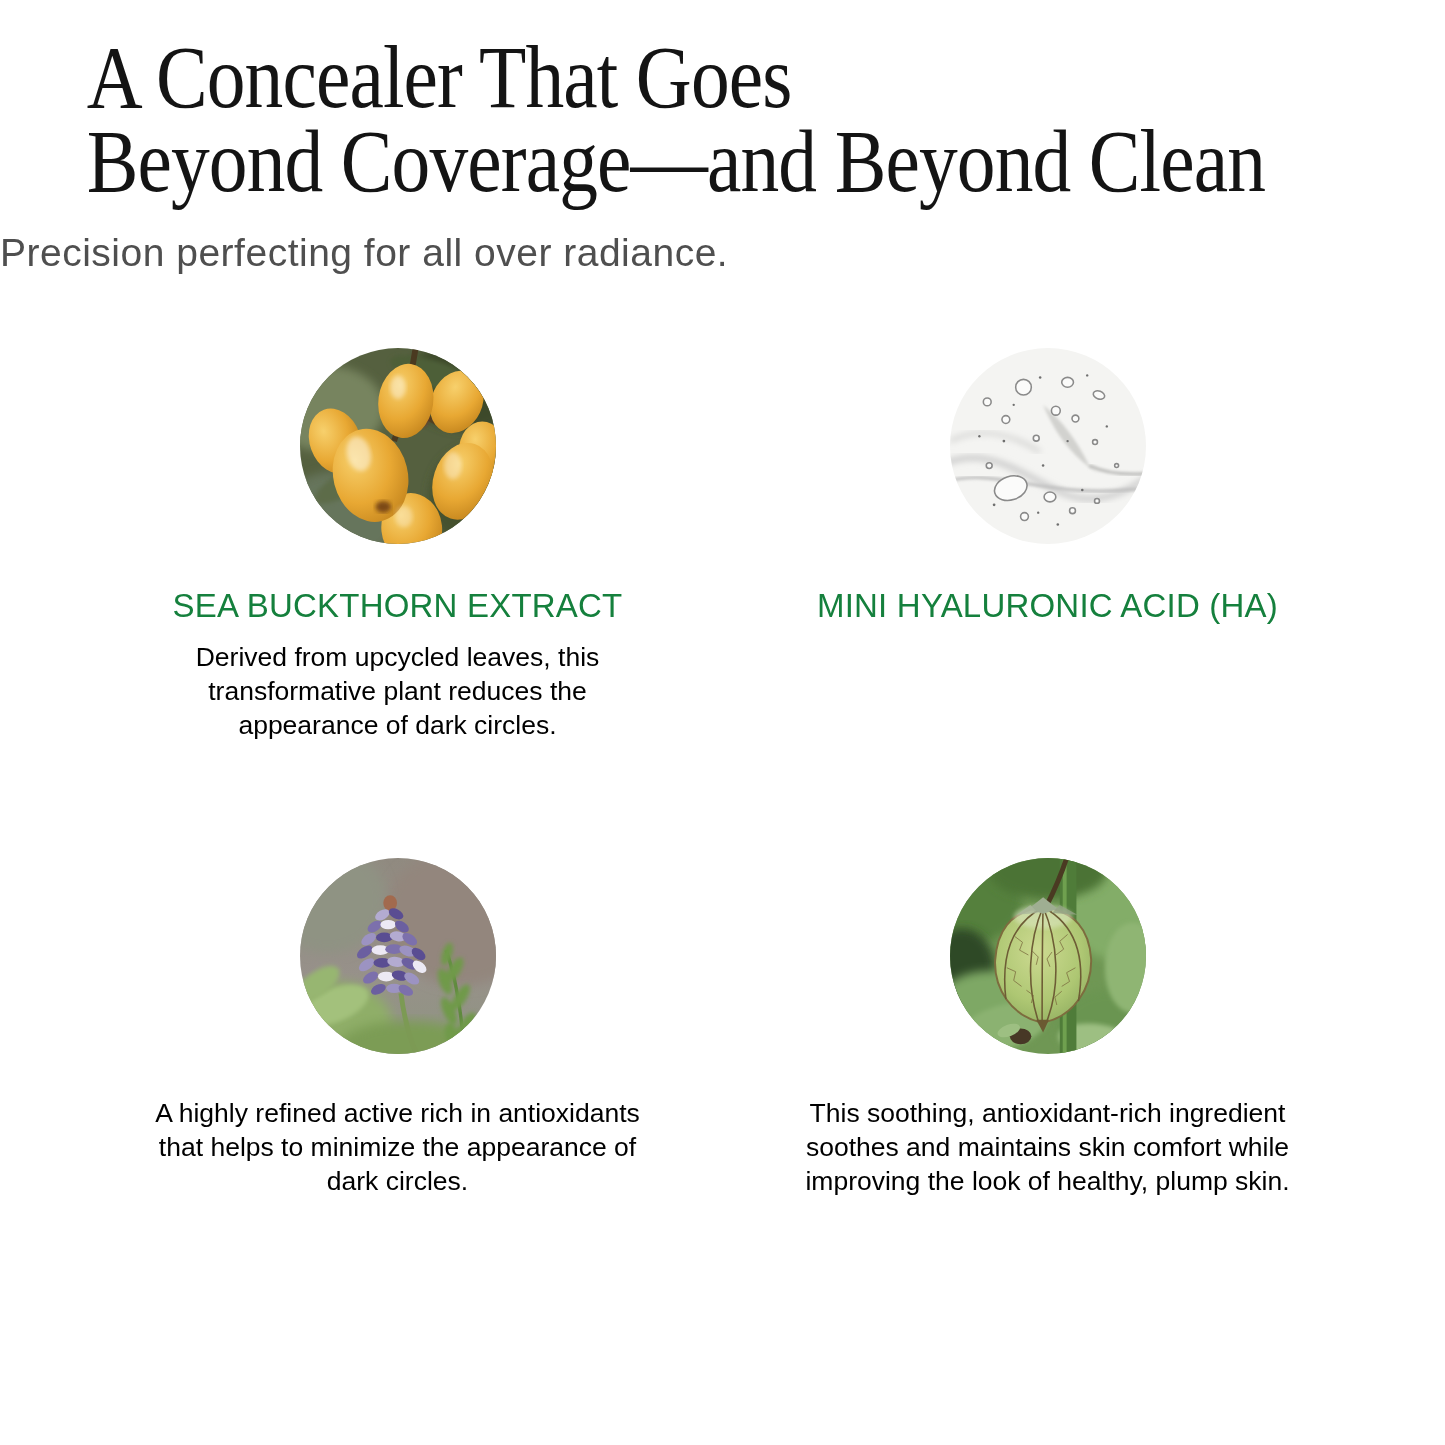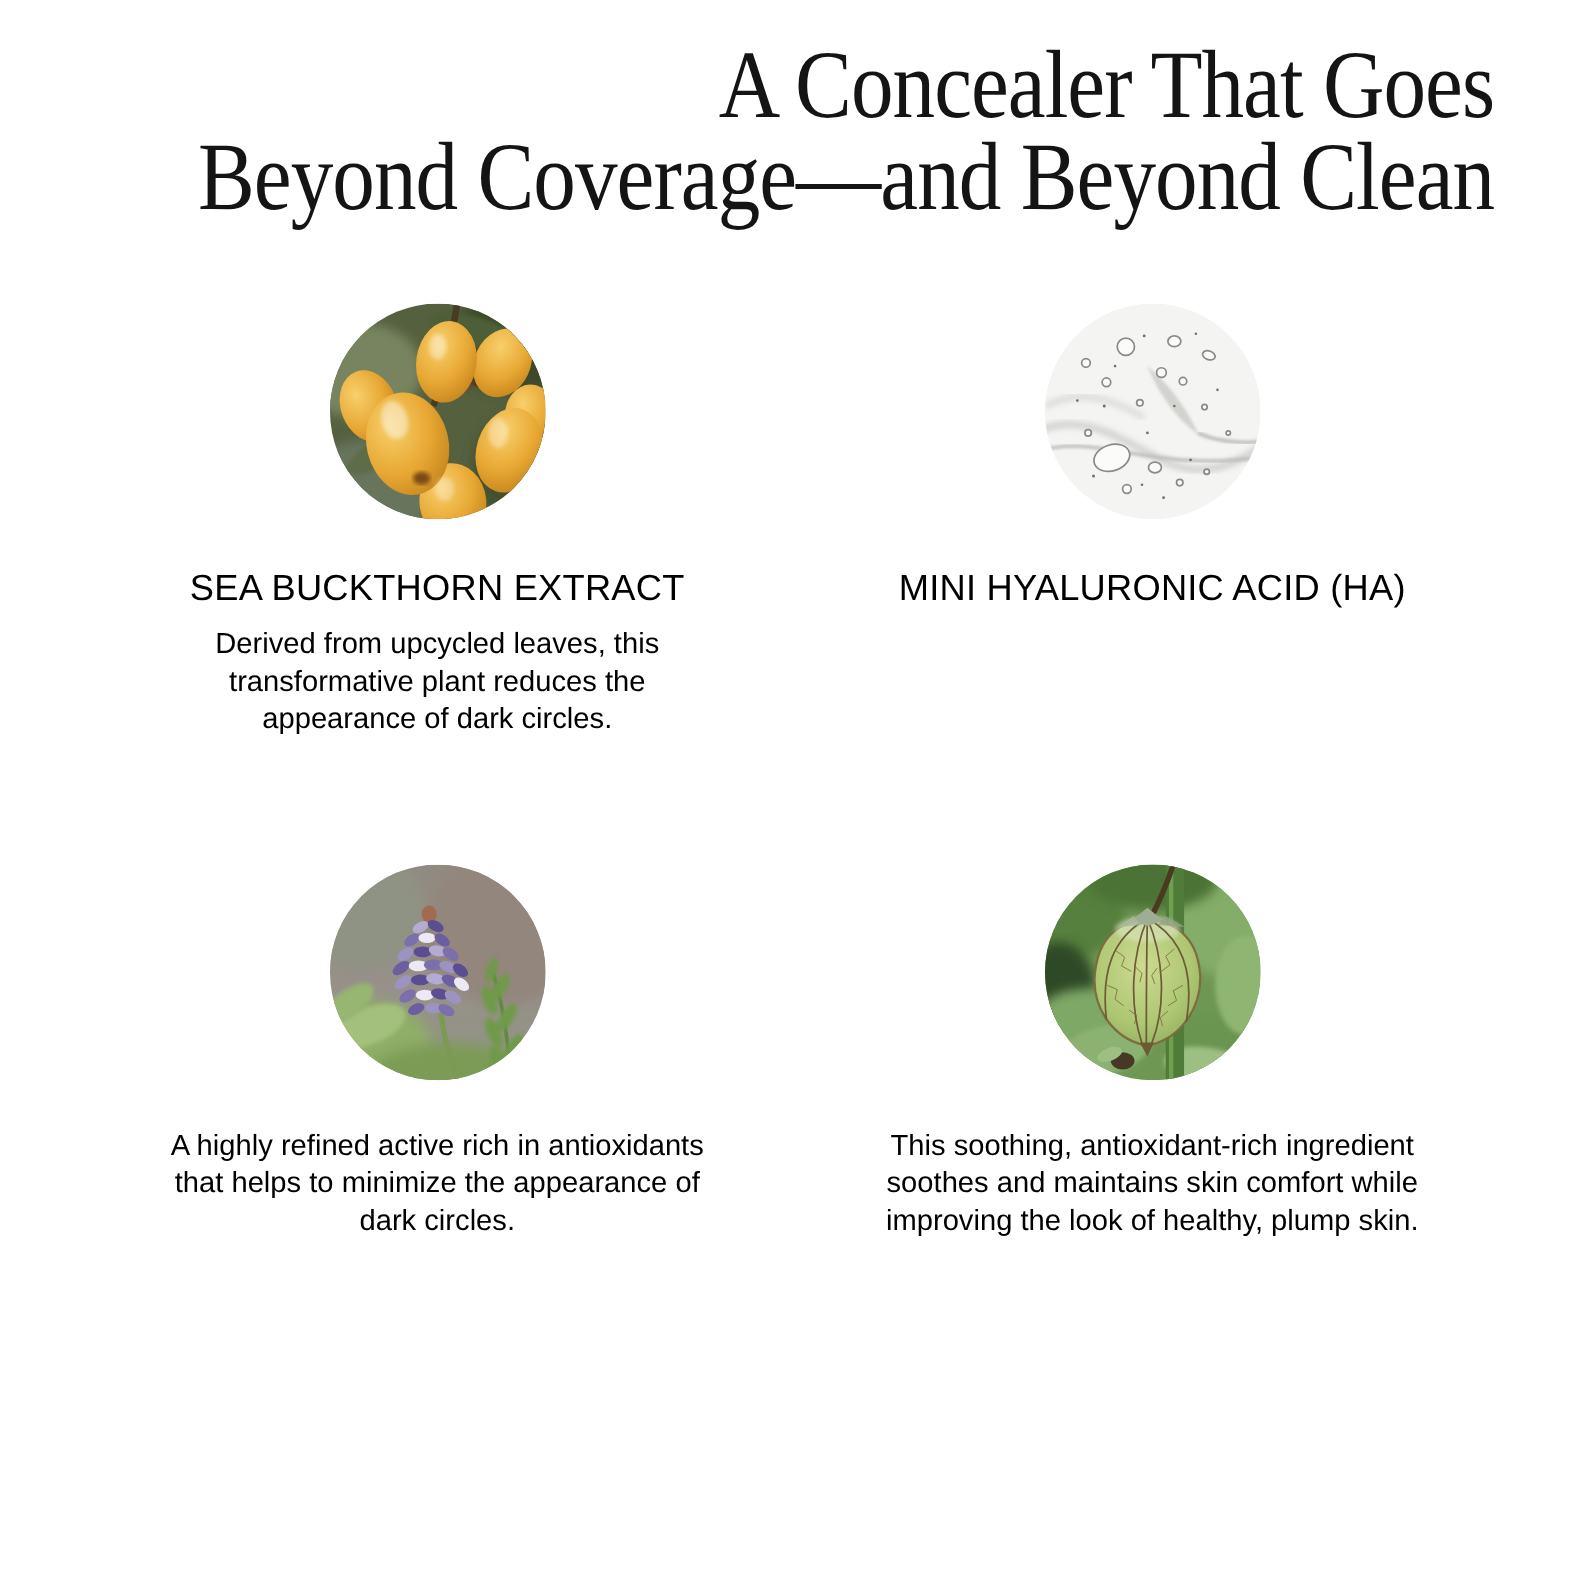--- a/index.html
+++ b/index.html
@@ -14,21 +14,21 @@
     font-family: "Liberation Sans", sans-serif;
   }
   .page {
     width: 1445px;
     height: 1445px;
     position: relative;
   }
   
   .header {
     padding-top: 36px;
-    text-align: right;
+    text-align: left;
   }
   .title {
     margin: 0;
     font-family: "Liberation Serif", serif;
     font-weight: 400;
     font-size: 88px;
     line-height: 84px;
     color: #141414;
     transform: scaleX(0.88);
     transform-origin: 50% 50%;
@@ -60,40 +60,41 @@
     border-radius: 50%;
     overflow: hidden;
     margin: 0 auto 42px auto;
   }
   .photo svg { display: block; }
   .ing-name {
     margin: 0 0 14px 0;
     font-size: 33px;
     line-height: 40px;
     font-weight: 400;
-    color: #000000;
+    color: #15803d;
     letter-spacing: 0.2px;
   }
   .ing-desc {
     margin: 0;
     font-size: 26.5px;
     line-height: 34px;
     color: #000000;
   }
 </style>
 </head>
 <body>
 
 <div class="page">
 
   <header class="header">
     <h1 class="title">
       <span>A Concealer That Goes</span>
       <span>Beyond Coverage—and Beyond Clean</span>
     </h1>
+    <p class="subtitle">Precision perfecting for all over radiance.</p>
   </header>
 
   <section class="grid">
 
     <article class="cell">
       <div class="photo">
         <svg width="196" height="196" viewBox="0 0 200 200">
           <defs>
             <radialGradient id="sb-berry" cx="35%" cy="30%" r="85%">
               <stop offset="0%" stop-color="#f7d06c"></stop>

